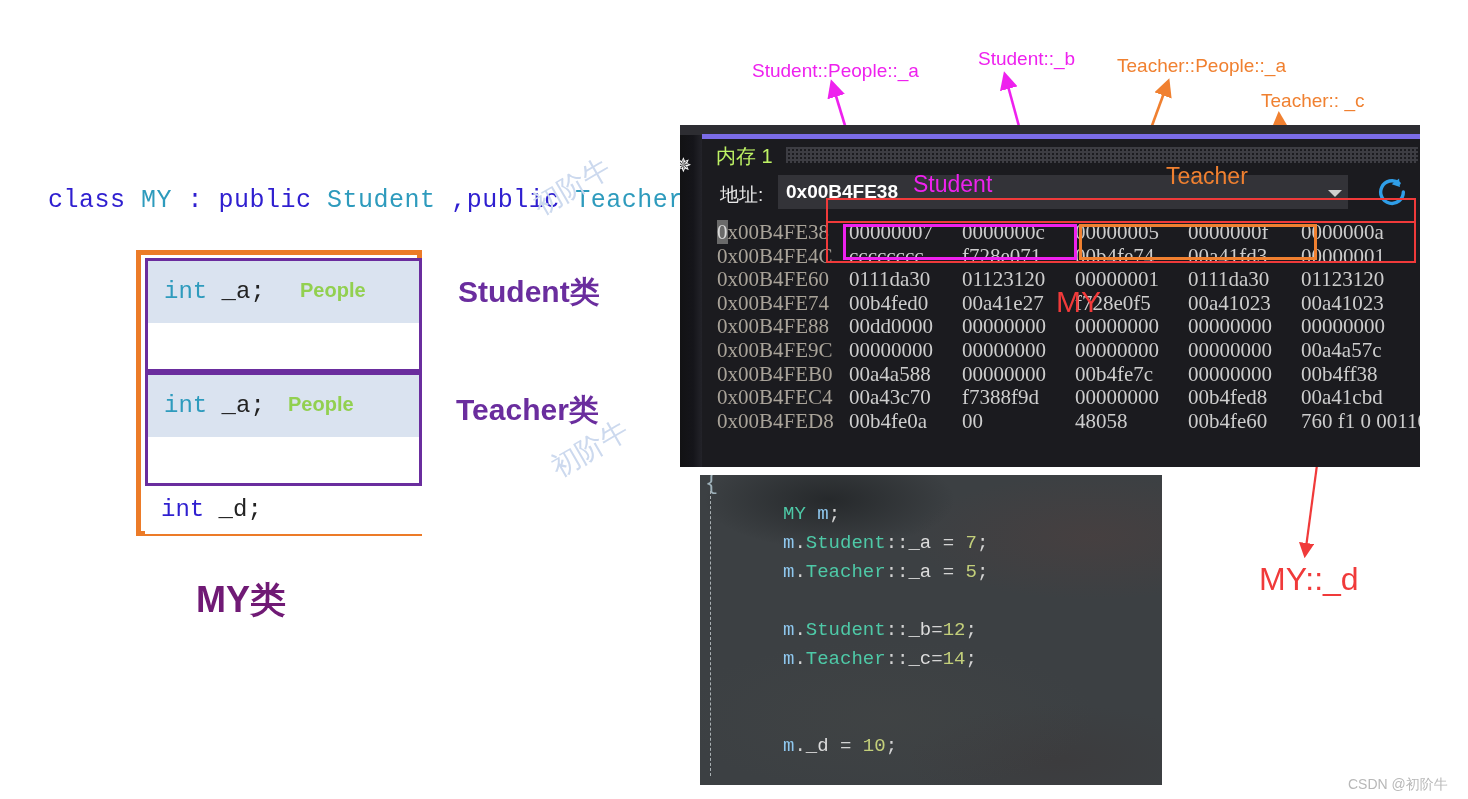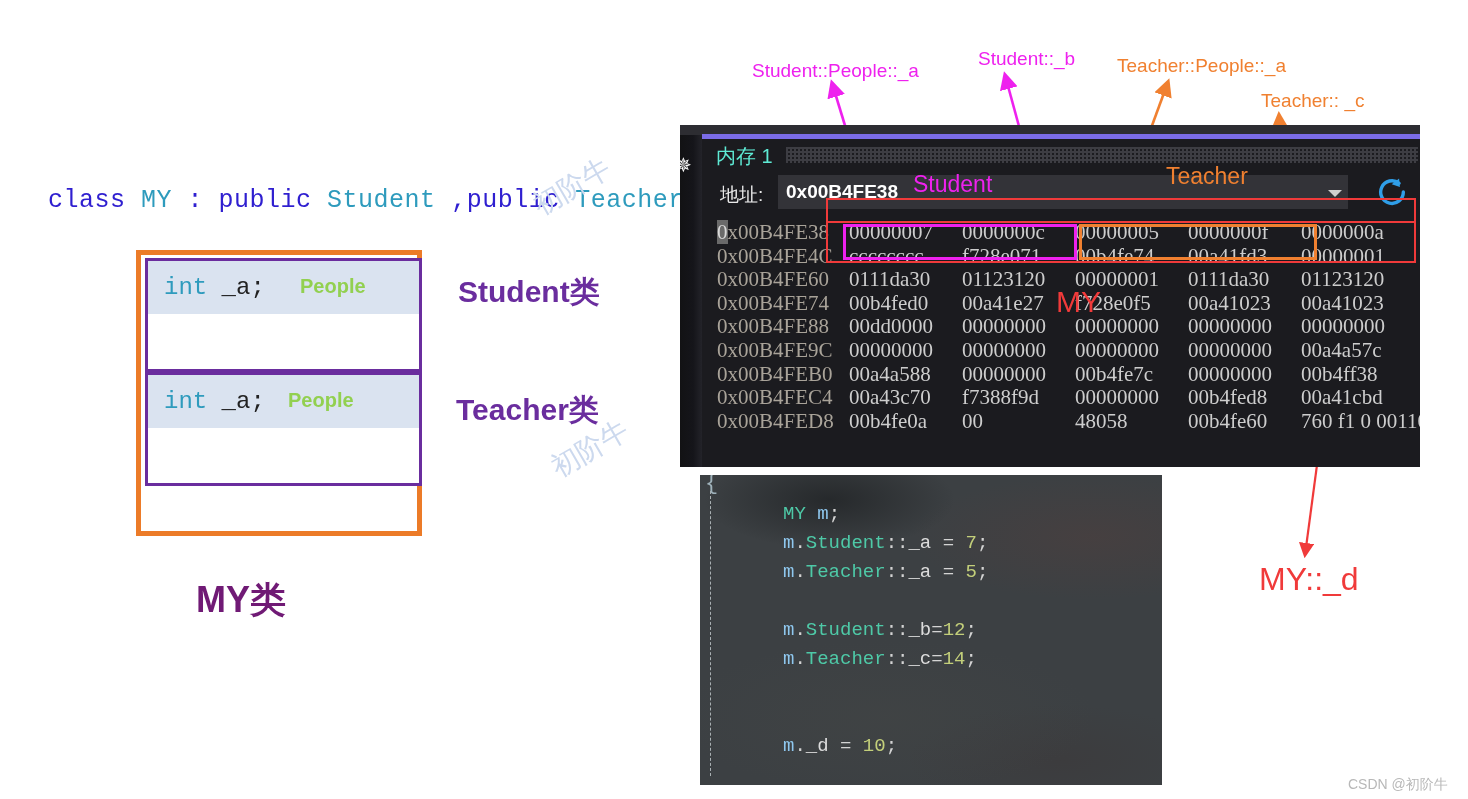--- a/index.html
+++ b/index.html
@@ -36,21 +36,21 @@
     position: absolute;
     left: 4px;
     width: 277px;
     border: 3px solid #6a2d9e;
     box-sizing: border-box;
     background: #ffffff;
   }
   #student-box { top: 3px; height: 114px; }
   #teacher-box { top: 117px; height: 114px; }
   .people-row {
-    height: 53px;
+    height: 62px;
     background: #dae3f0;
     position: relative;
     box-sizing: border-box;
   }
   .plain-row {
     height: 52px;
     background: #ffffff;
     position: relative;
     box-sizing: border-box;
   }
@@ -126,21 +126,21 @@
     width: 740px; height: 10px;
     background: #2d2d32;
   }
   #mem-accentbar {
     position: absolute; left: 22px; top: 9px;
     width: 718px; height: 5px;
     background: #7b6ce8;
   }
   #mem-title {
     position: absolute; left: 36px; top: 18px;
-    color: #5eead4; font-size: 20px;
+    color: #bef264; font-size: 20px;
     font-family: "Liberation Sans", sans-serif;
     white-space: nowrap;
   }
   #mem-grip {
     position: absolute; left: 106px; top: 22px;
     width: 632px; height: 16px;
     background-image: repeating-linear-gradient(
       to right, #5a5a62 0px, #5a5a62 2px, transparent 2px, transparent 4px),
       repeating-linear-gradient(
       to bottom, #5a5a62 0px, #5a5a62 2px, transparent 2px, transparent 4px);
@@ -289,20 +289,23 @@
     </div>
   </div>
 
   <div class="sub-box" id="teacher-box">
     <div class="people-row">
       <span class="field-text"><span class="field-int-teal">int </span><span class="field-name">_a;</span></span>
       <span class="people-tag" style="left:140px;">People</span>
     </div>
   </div>
 
+  <div class="d-row">
+    <span class="field-text"><span class="field-int-blue">int </span><span class="field-name">_d;</span></span>
+  </div>
 </div>
 
 <div class="abs class-label" style="left:458px; top:272px;">Student类</div>
 <div class="abs class-label" style="left:456px; top:390px;">Teacher类</div>
 <div class="abs" id="my-label">MY类</div>
 
 <div class="abs annot annot-magenta" style="left:752px; top:60px;">Student::People::_a</div>
 <div class="abs annot annot-magenta" style="left:978px; top:48px;">Student::_b</div>
 <div class="abs annot annot-orange" style="left:1117px; top:55px;">Teacher::People::_a</div>
 <div class="abs annot annot-orange" style="left:1249px; top:90px;margin-left:12px;">Teacher:: _c</div>

